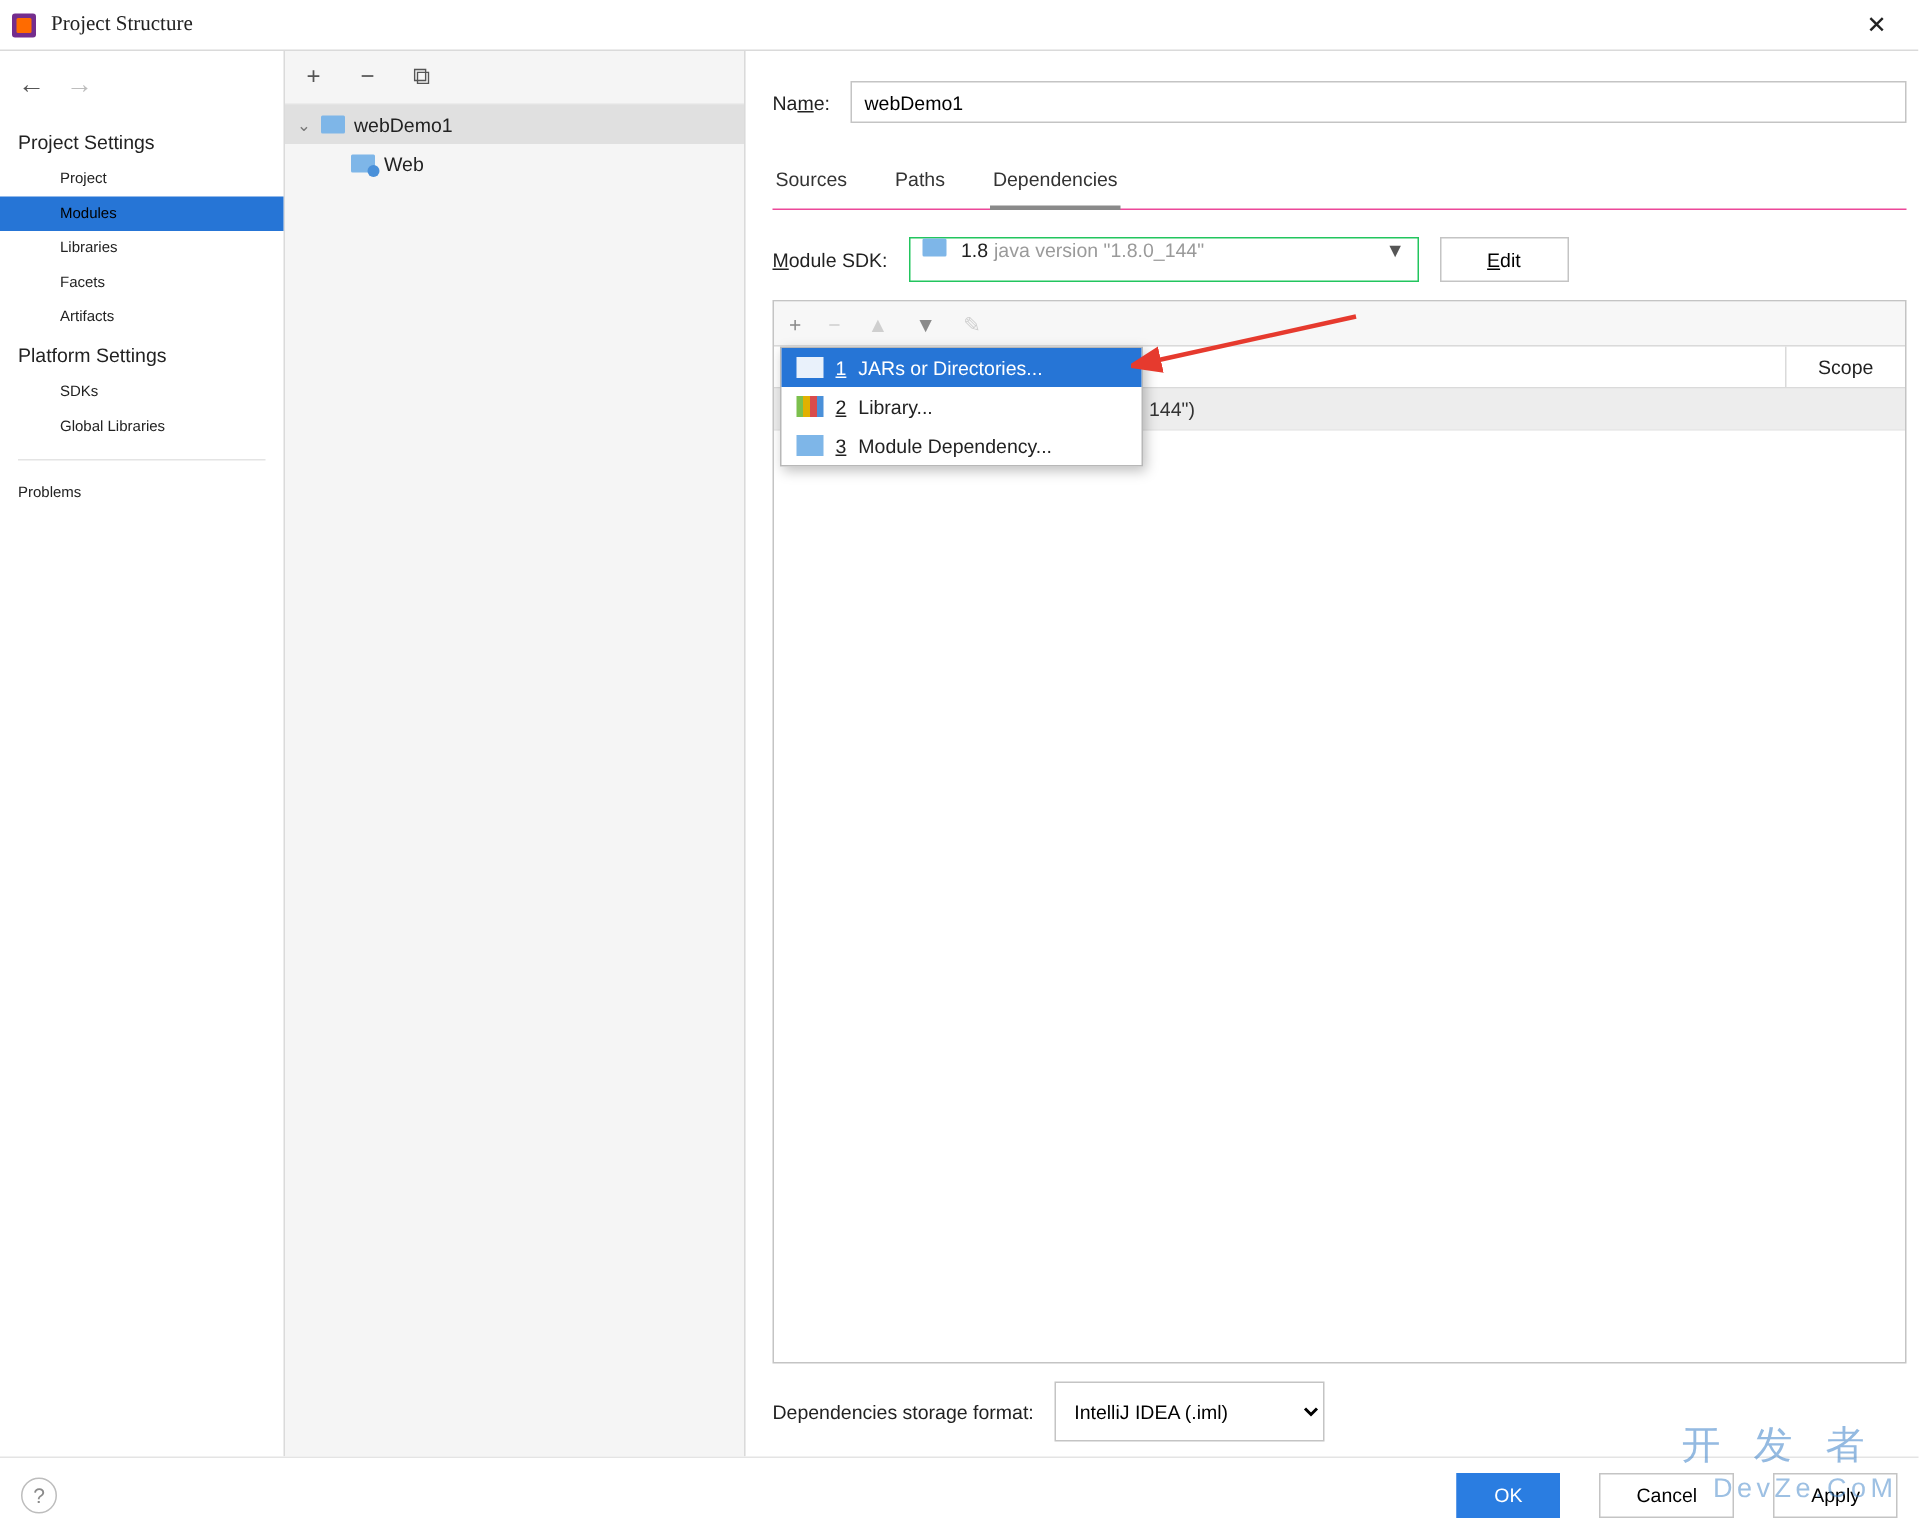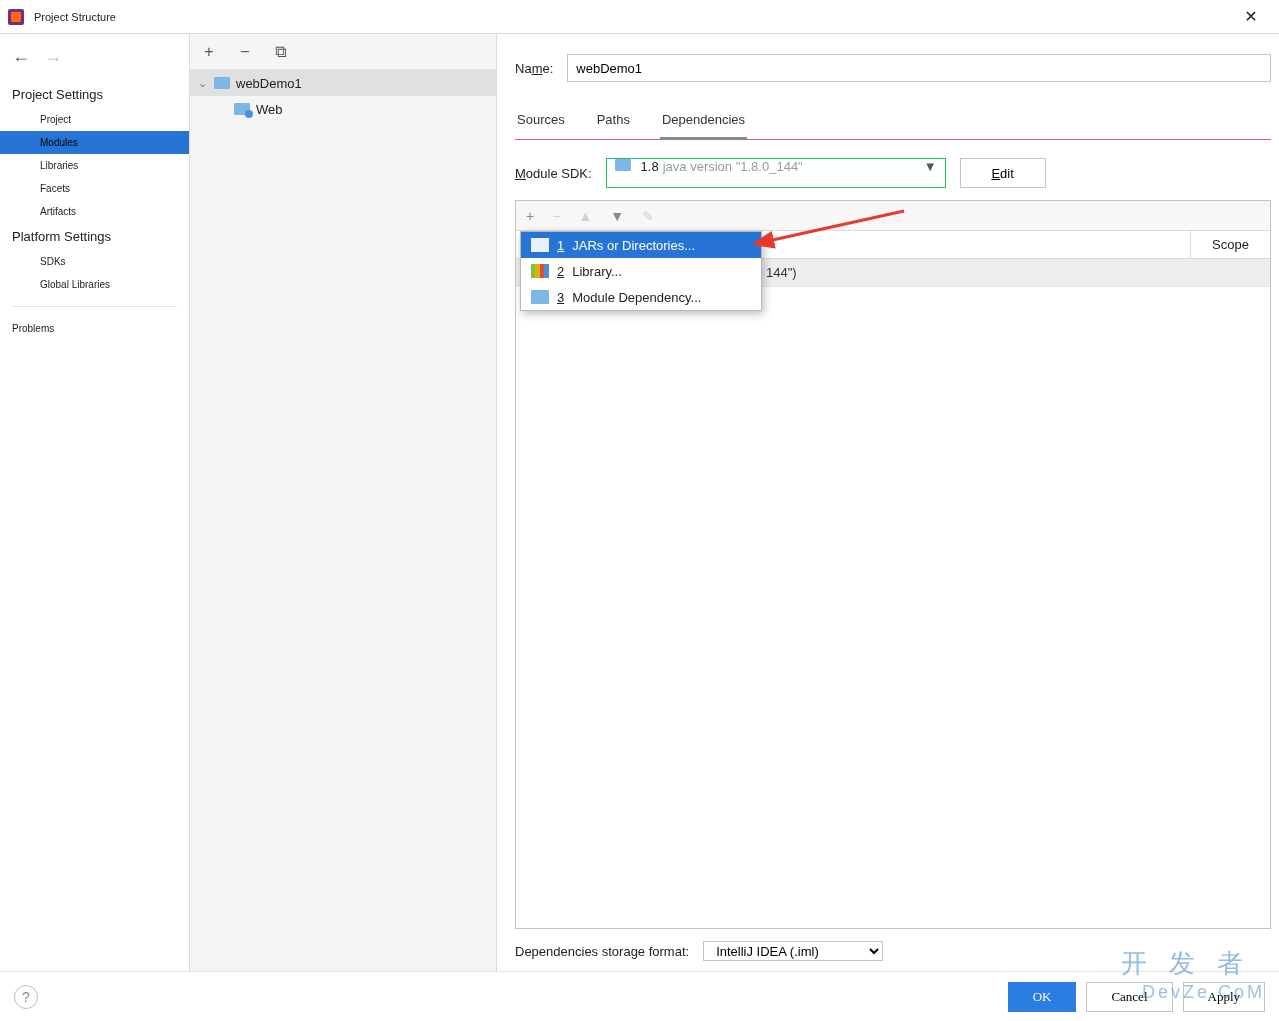--- a/index.html
+++ b/index.html
@@ -1,21 +1,21 @@
 <!DOCTYPE html>
 <html><head>
 <meta charset="utf-8">
 <style>
   * { box-sizing: border-box; margin: 0; padding: 0; font-family: "Segoe UI", Tahoma, sans-serif; font-size: 13px; }
   html, body { width: 1279px; height: 1021px; background: #fff; overflow: hidden; color: #222; }
   
   .titlebar { height: 34px; display: flex; align-items: center; padding: 0 8px; border-bottom: 1px solid #dadada; }
   .titlebar .app-icon { width: 16px; height: 16px; margin-right: 10px; background: #742d8d; position: relative; border-radius: 2px; }
   .titlebar .app-icon::after { content:""; position:absolute; inset:3px; background:#ff6b00; border-radius:1px; }
-  .titlebar .title { flex:1; font-size:11px; }
+  .titlebar .title { flex:1; font-size:14px;font-family:Liberation Serif, serif; }
   .titlebar .close { width: 40px; text-align:center; font-size:16px; cursor:pointer; }
   
   .body { display:flex; height: calc(100% - 34px - 50px); }
   
   .sidebar { width: 190px; border-right:1px solid #dadada; background:#fff; padding-top:12px; }
   .sb-arrows { display:flex; gap:14px; padding:0 12px 14px 12px; }
   .sb-arrows span { font-size:18px; color:#bdbdbd; }
   .sb-arrows span.enabled { color:#555; }
   .sb-heading { padding:6px 12px; font-size:13px; color:#222; }
   .sb-item { padding:6px 12px 6px 40px; font-size:10px; cursor:pointer; }
@@ -64,26 +64,26 @@
   .add-item.selected { background:#2675d6; color:#fff; }
   .add-item .mi-icon { width:18px; height:14px; margin-right:8px; display:inline-block; }
   .mi-icon.jar { background:linear-gradient(#888,#888); }
   .add-item.selected .mi-icon.jar { background:linear-gradient(#fff,#fff); opacity:0.9; }
   .mi-icon.lib { background:linear-gradient(90deg,#7cc04d 0 25%,#e2b100 25% 50%,#d94c4c 50% 75%,#4a90d9 75% 100%); }
   .mi-icon.mod { background:#7eb6e8; }
   .add-item .num { text-decoration:underline; margin-right:8px; }
   
   .arrow { position:absolute; pointer-events:none; z-index:60; }
   .storage-row { display:flex; align-items:center; gap:14px; margin-top:12px; }
-  .storage-row select { height:20px; border:1px solid #c4c4c4; padding:0 8px; min-width:180px; background:#fff; }
+  .storage-row select { height:40px; border:1px solid #c4c4c4; padding:0 8px; min-width:180px; background:#fff; }
   
   .footer { position:absolute; bottom:0; left:0; right:0; height:50px; display:flex; align-items:center; padding:0 14px; border-top:1px solid #e4e4e4; background:#fff; }
   .help { width:24px; height:24px; border:1.5px solid #bdbdbd; border-radius:50%; display:flex; align-items:center; justify-content:center; color:#8a8a8a; font-size:14px; cursor:pointer; }
   .footer-spacer { flex:1; }
-  .footer button { height:30px; padding:0 24px; margin-left:10px; border:1px solid #c4c4c4; background:#fff; cursor:pointer; font-size:13px;font-family:Liberation Serif, serif; }
+  .footer button { height:30px; padding:0 24px; margin-left:26px; border:1px solid #c4c4c4; background:#fff; cursor:pointer; font-size:13px; }
   .footer button.primary { background:#2a7de1; border-color:#2a7de1; color:#fff; font-weight:500; }
   .watermark { position:absolute; right:14px; bottom:40px; font-family:"Microsoft YaHei",sans-serif; font-size:26px; letter-spacing:22px; color:rgba(60,130,200,0.55); pointer-events:none; z-index:90;margin-left:21px; }
   .watermark2 { position:absolute; right:14px; bottom:18px; font-size:18px; letter-spacing:3px; color:rgba(60,130,200,0.5); pointer-events:none; z-index:90; }
 </style>
 </head>
 <body>
 
 <div class="titlebar">
   <span class="app-icon"></span>
   <span class="title">Project Structure</span>

